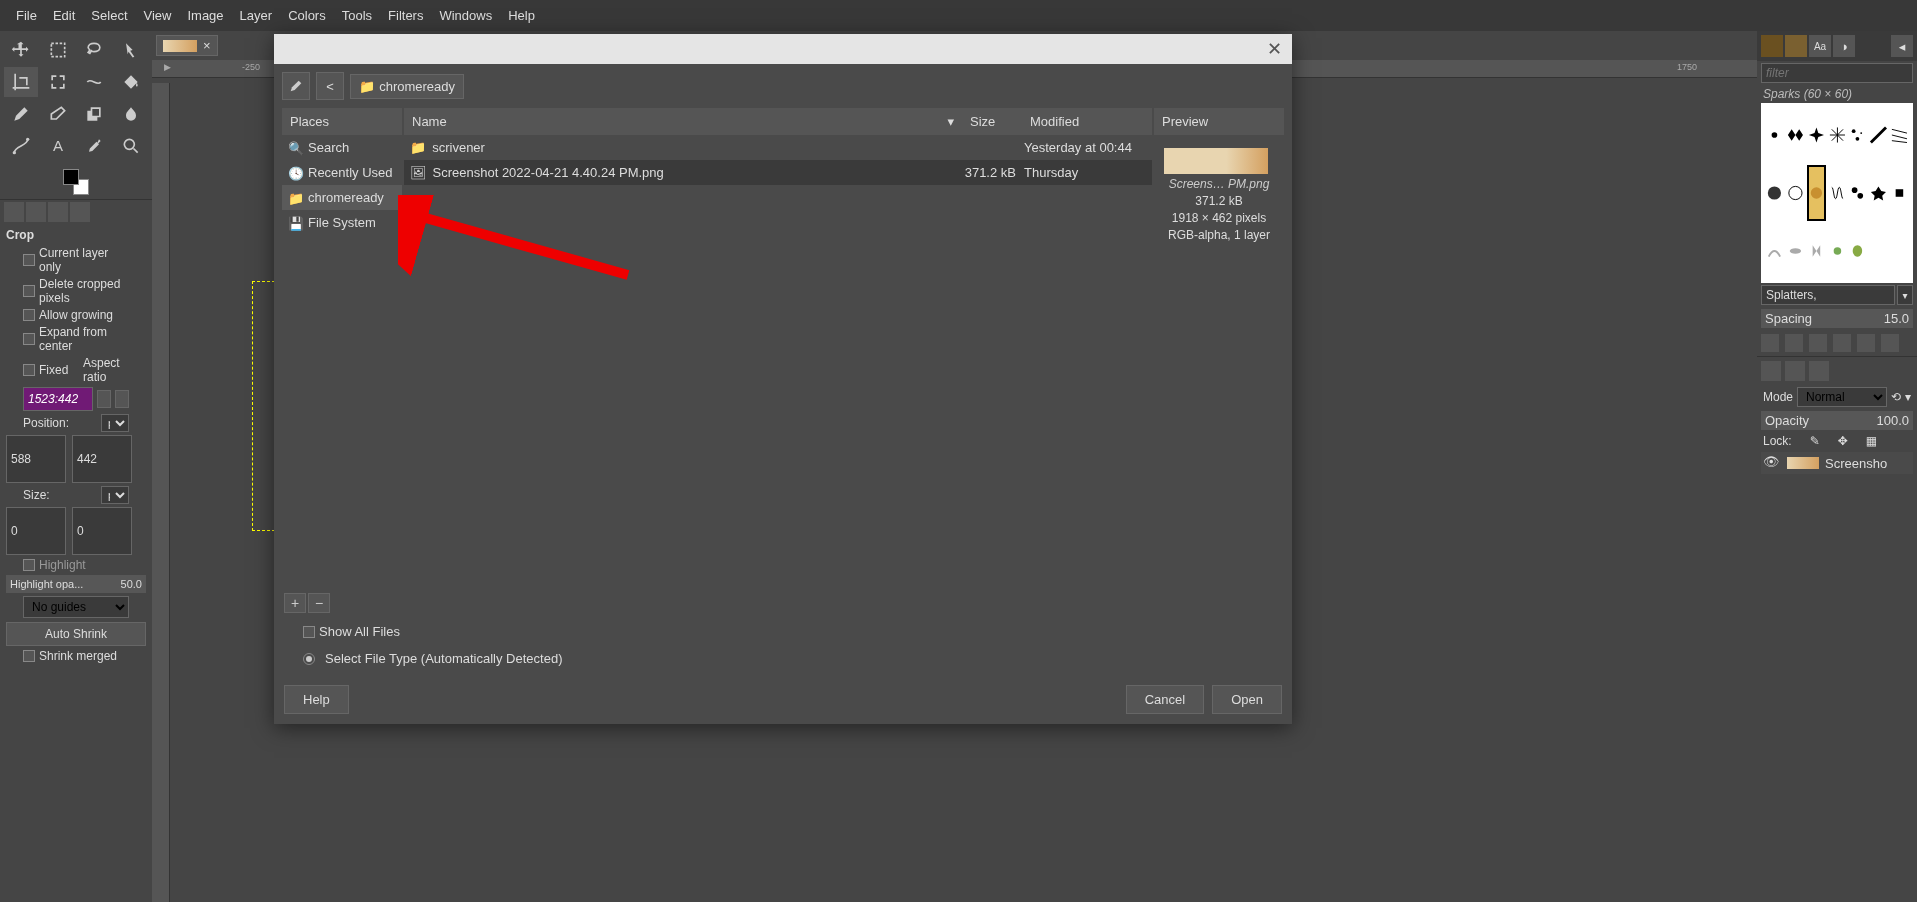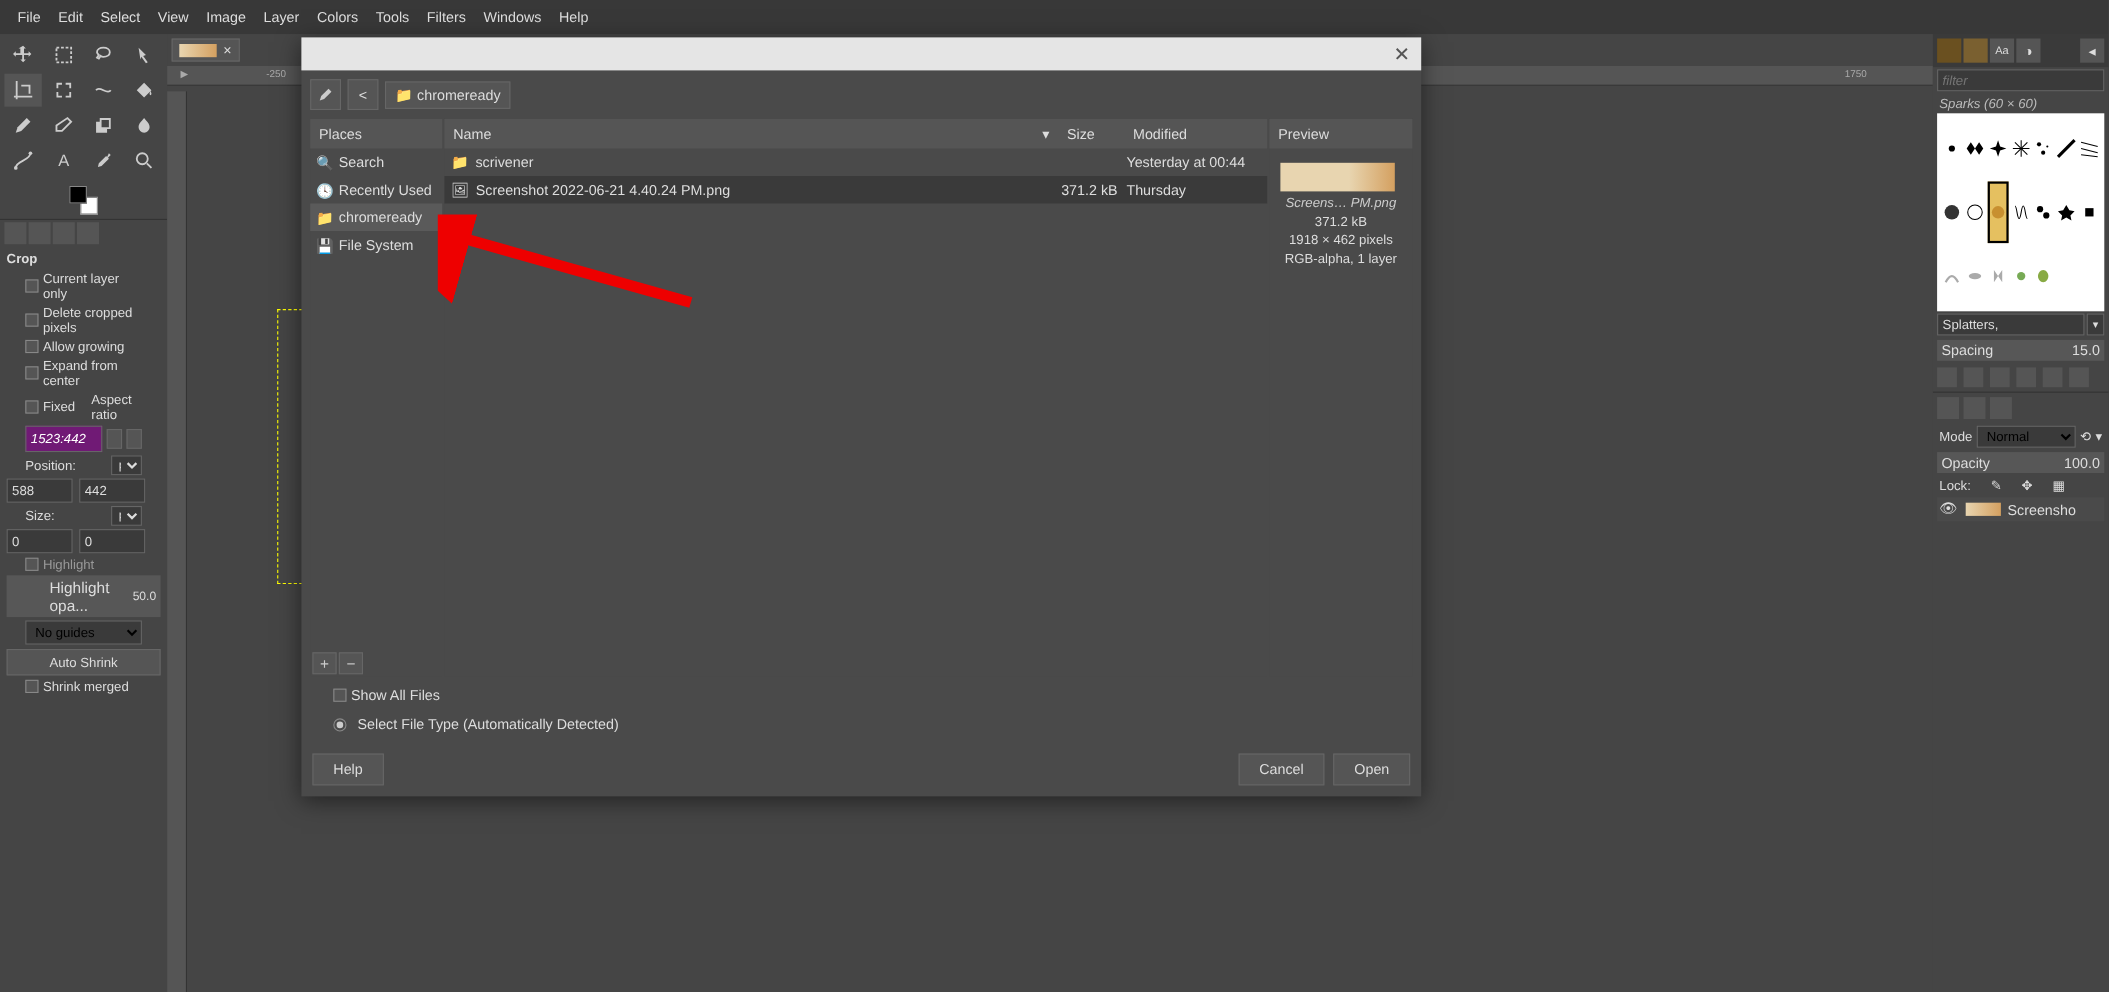--- a/index.html
+++ b/index.html
@@ -22,28 +22,28 @@
 .fgbg .fg { position:absolute; width:16px; height:16px; background:#000; border:1px solid #888; top:0; left:0; }
 .fgbg .bg { position:absolute; width:16px; height:16px; background:#fff; border:1px solid #888; bottom:0; right:0; }
 
 .option-tabs { display:flex; gap:2px; padding:2px 4px; border-top:1px solid #333; }
 .option-tabs .tab { width:20px; height:20px; background:#555; display:inline-block; }
 
 .options { padding: 4px 6px; font-size:12px; }
 .options .title { font-weight:bold; margin-bottom:4px; }
 .opt-row { display:flex; align-items:center; gap:4px; margin:3px 17px; }
 .checkbox { width:12px; height:12px; border:1px solid #888; background:#555; display:inline-block; flex-shrink:0; }
-.num-input { background:#3a3a3a; border:1px solid #666; color:#ddd; padding:3px 4px; width:60px; font-size:12px; text-align:left; }
+.num-input { background:#3a3a3a; border:1px solid #666; color:#ddd; padding:16px 4px; width:60px; font-size:12px; text-align:left; }
 .unit-sel { background:#3a3a3a; border:1px solid #666; color:#ddd; padding:1px 2px; font-size:11px; width:28px; }
 .twoinputs { display:flex; gap:6px; }
 .wide-input { background:#701a75; border:1px solid #666; color:#fff; padding:4px; font-style:italic; width:70px; font-size:12px; }
 .small-btn { background:#555; border:1px solid #666; width:18px; height:18px; }
 .full-btn { background:#555; border:1px solid #666; padding:4px; text-align:center; margin-top:4px; }
 .slider-row { display:flex; align-items:center; gap:4px; }
-.slider-label { flex:1; font-size:14px;margin-left:35px; }
+.slider-label { flex:1; font-size:11px; }
 .slider-val { width:30px; text-align:right; font-size:11px; }
 
 
 .canvas-area { flex:1; background:#454545; position:relative; }
 .tab-row { display:flex; align-items:center; gap:6px; padding:4px; }
 .img-tab { background:#555; border:1px solid #666; padding:2px 6px; display:flex; align-items:center; gap:6px; }
 .img-thumb { width:34px; height:12px; background:linear-gradient(90deg,#e8d5b0,#d4a060); }
 .tab-close { cursor:pointer; }
 .ruler-h { height:18px; background:#555; border-bottom:1px solid #333; position:relative; font-size:9px; color:#aaa; }
 .ruler-h span { position:absolute; top:2px; }
@@ -545,21 +545,21 @@
             <div class="fr-name">
               <span>📁</span>
               <span>scrivener</span>
             </div>
             <div class="fr-size"></div>
             <div class="fr-mod">Yesterday at 00:44</div>
           </div>
           <div class="file-row sel">
             <div class="fr-name">
               <span>🖼</span>
-              <span>Screenshot 2022-06-21 4.40.24 PM.png</span>
+              <span>Screenshot 2022-04-21 4.40.24 PM.png</span>
             </div>
             <div class="fr-size">371.2 kB</div>
             <div class="fr-mod">Thursday</div>
           </div>
         </div>
     </div>
     <div class="preview-panel">
       <div class="panel-header">Preview</div>
       <div class="preview-body">
         <div class="preview-thumb"></div>

